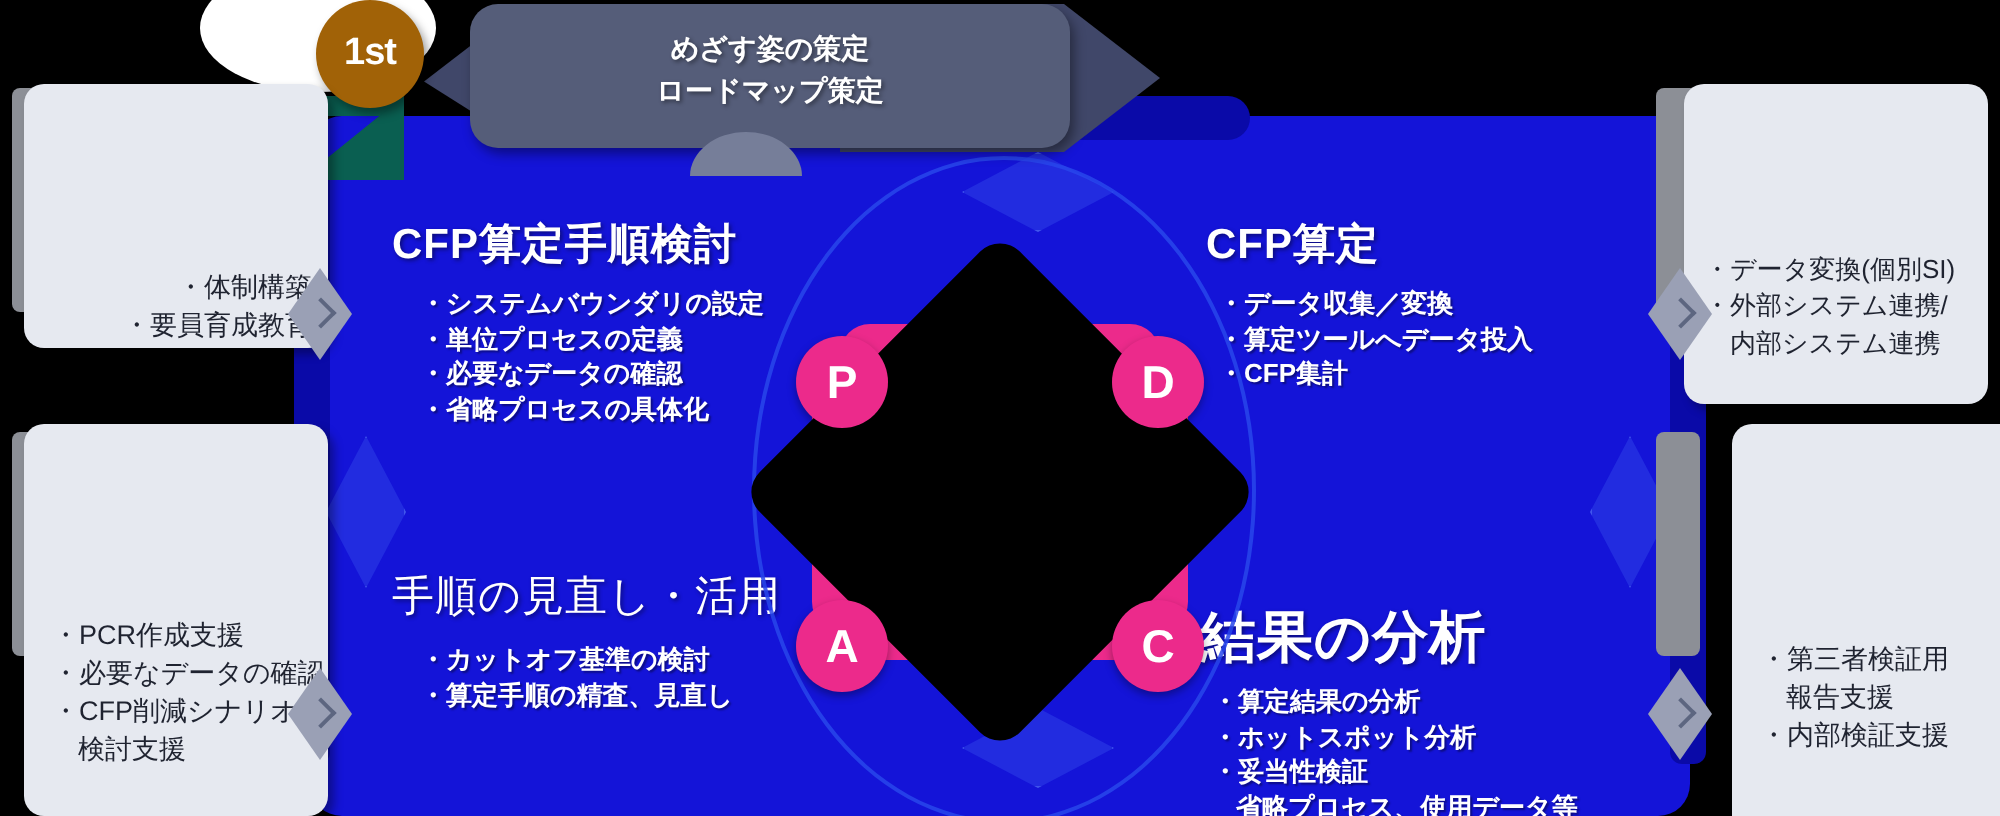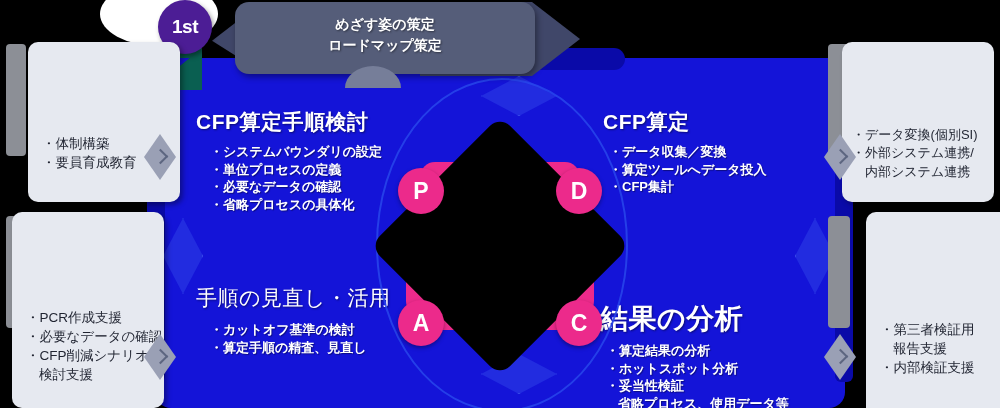--- a/index.html
+++ b/index.html
@@ -41,21 +41,21 @@
     box-shadow:2px 3px 6px rgba(0,0,0,.4);
   }
   .banner-wing{position:absolute;background:#404769;}
   .banner-txt{position:absolute;left:0;right:0;top:12px;text-align:center;
     color:#fff;font-size:14px;font-weight:bold;line-height:1.5;
     text-shadow:1px 1px 2px rgba(0,0,0,.45);white-space:nowrap;}
   .banner-tail{position:absolute;left:345px;top:66px;width:56px;height:22px;
     background:#767e99;border-radius:50% 50% 0 0 / 100% 100% 0 0;}
   .badge-1st{
     position:absolute;left:158px;top:0px;width:54px;height:54px;border-radius:50%;
-    background:#4c1d95;color:#fff;font-size:19px;font-weight:bold;
+    background:#a16207;color:#fff;font-size:19px;font-weight:bold;
     display:flex;align-items:center;justify-content:center;
     box-shadow:2px 3px 5px rgba(0,0,0,.4);letter-spacing:-.5px;
   }
   .whiteblob{position:absolute;left:100px;top:-18px;width:118px;height:64px;
     background:#fff;border-radius:50%;}
   .teal{position:absolute;left:150px;top:48px;width:52px;height:42px;
     background:#0a5f51;box-shadow:2px 2px 3px rgba(0,0,0,.5);
     clip-path:polygon(0% 100%,100% 0%,100% 100%);}
   .teal2{position:absolute;left:150px;top:48px;width:52px;height:10px;
     background:#0a5f51;}
@@ -168,21 +168,21 @@
       <div>ロードマップ策定</div>
     </div>
   </div>
   <div class="banner-tail"></div>
   <div class="whiteblob"></div>
   <div class="teal2"></div>
   <div class="teal"></div>
   <div class="badge-1st">1st</div>
 
   <div class="nub" style="left:6px;top:44px;width:20px;height:112px;border-radius:4px;"></div>
-  <div class="side-panel" style="left:28px;top:42px;width:152px;height:160px;">
+  <div class="side-panel" style="left:12px;top:42px;width:152px;height:132px;text-align:right;">
     <div class="plist" style="top:92px;">
       <div class="pitem">・体制構築</div>
       <div class="pitem">・要員育成教育</div>
     </div>
   </div>
   <div class="conn" style="left:144px;top:134px;"></div>
 
   <div class="nub" style="left:6px;top:216px;width:20px;height:112px;border-radius:4px;"></div>
   <div class="side-panel" style="left:12px;top:212px;width:152px;height:196px;">
     <div class="plist" style="top:96px;">

